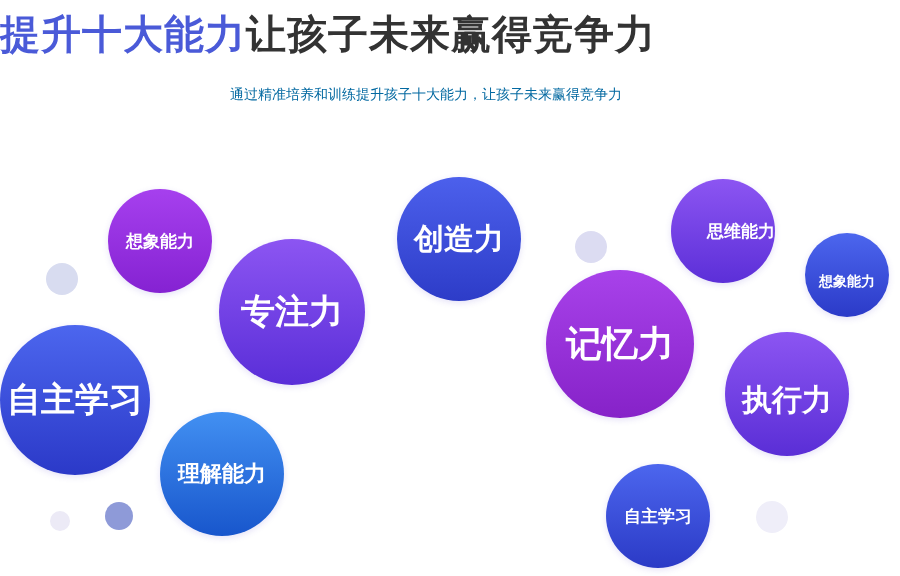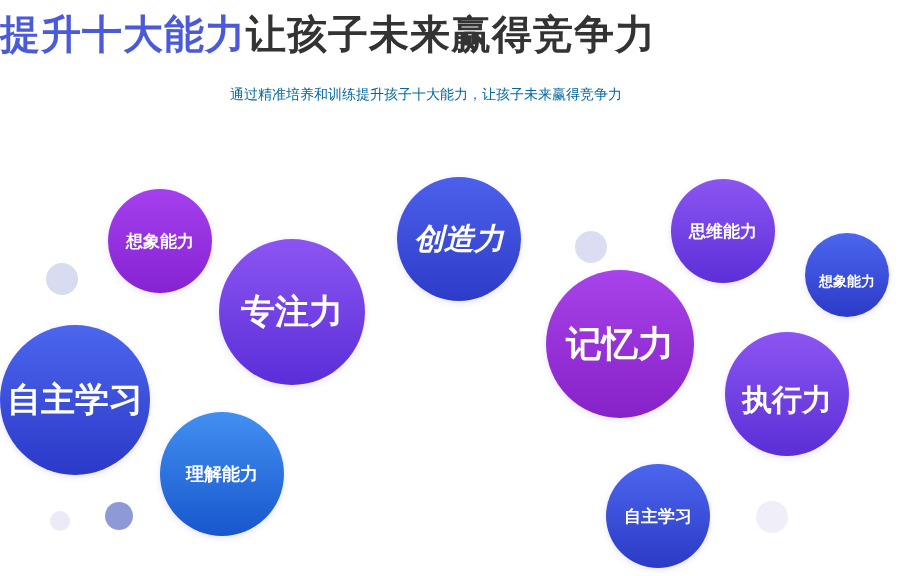--- a/index.html
+++ b/index.html
@@ -44,29 +44,29 @@
     <div class="bubble" style="left: 108px; top: 189px; width: 104px; height: 104px; background: linear-gradient(rgb(166, 64, 238) 0%, rgb(133, 34, 210) 100%);">
       <span style="font-size: 17px;">想象能力</span>
     </div>
     <div class="bubble" style="left: 219px; top: 239px; width: 146px; height: 146px; background: linear-gradient(rgb(140, 85, 242) 0%, rgb(90, 46, 216) 100%);">
       <span style="font-size: 34px;">专注力</span>
     </div>
     <div class="bubble" style="left: 0px; top: 325px; width: 150px; height: 150px; background: linear-gradient(rgb(76, 102, 238) 0%, rgb(43, 57, 200) 100%);">
       <span style="font-size: 34px;">自主学习</span>
     </div>
     <div class="bubble" style="left: 160px; top: 412px; width: 124px; height: 124px; background: linear-gradient(rgb(66, 144, 242) 0%, rgb(24, 86, 204) 100%);">
-      <span style="font-size: 18px;">理解能力</span>
+      <span style="font-size: 22px;">理解能力</span>
     </div>
-    <div class="bubble" style="left: 397px; top: 177px; width: 124px; height: 124px; background: linear-gradient(rgb(76, 96, 236) 0%, rgb(45, 60, 200) 100%); font-style: italic;">
+    <div class="bubble" style="left: 397px; top: 177px; width: 124px; height: 124px; background: linear-gradient(rgb(76, 96, 236) 0%, rgb(45, 60, 200) 100%);">
       <span style="font-size: 30px;">创造力</span>
     </div>
     <div class="bubble" style="left: 546px; top: 270px; width: 148px; height: 148px; background: linear-gradient(rgb(168, 66, 234) 0%, rgb(134, 34, 200) 100%);">
       <span style="font-size: 36px;">记忆力</span>
     </div>
-    <div class="bubble" style="left: 671px; top: 179px; width: 104px; height: 104px; background: linear-gradient(rgb(140, 85, 242) 0%, rgb(92, 47, 216) 100%);">
+    <div class="bubble" style="left: 671px; top: 179px; width: 104px; height: 104px; background: linear-gradient(rgb(140, 85, 242) 0%, rgb(92, 47, 216) 100%); justify-content: flex-end;">
       <span style="font-size: 17px;">思维能力</span>
     </div>
     <div class="bubble" style="left: 805px; top: 233px; width: 84px; height: 84px; background: linear-gradient(rgb(76, 102, 238) 0%, rgb(43, 58, 200) 100%);">
       <span style="font-size: 14px; margin-top: 13px;">想象能力</span>
     </div>
     <div class="bubble" style="left: 725px; top: 332px; width: 124px; height: 124px; background: linear-gradient(rgb(140, 85, 242) 0%, rgb(90, 46, 214) 100%);">
       <span style="font-size: 30px; margin-top: 12px;">执行力</span>
     </div>
     <div class="bubble" style="left: 606px; top: 464px; width: 104px; height: 104px; background: linear-gradient(rgb(76, 102, 238) 0%, rgb(43, 58, 198) 100%);">
       <span style="font-size: 17px;">自主学习</span>

